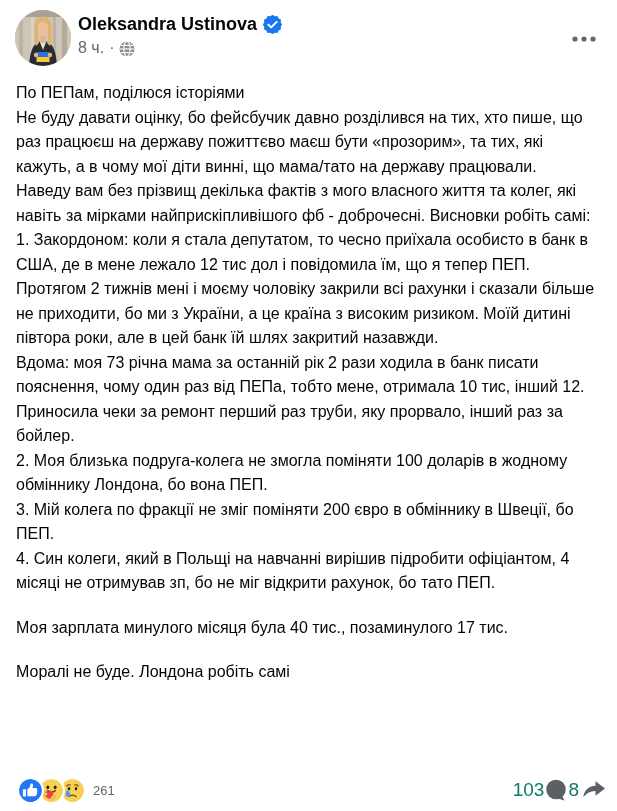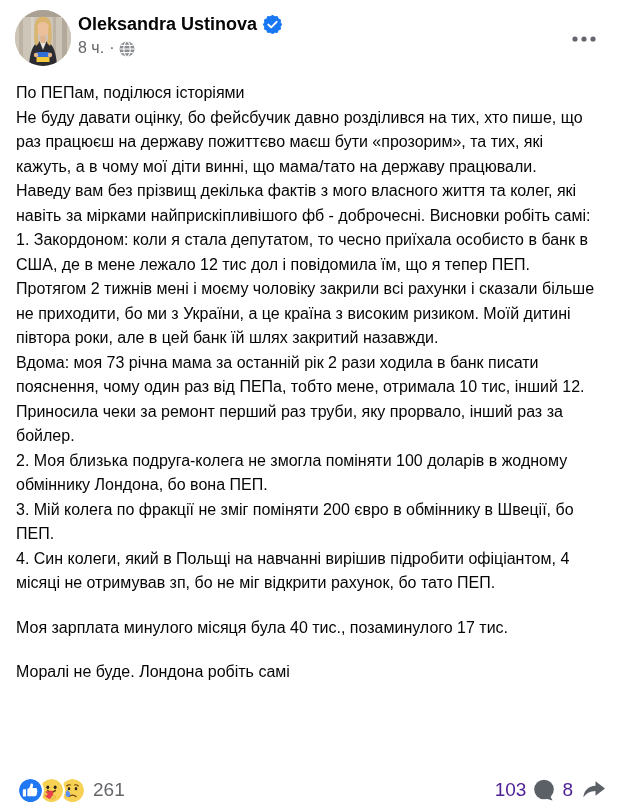--- a/index.html
+++ b/index.html
@@ -56,22 +56,22 @@
   .reactions-left { display: flex; align-items: center; cursor: pointer; }
   .reaction {
     width: 27px; height: 27px; border-radius: 50%;
     display: inline-flex; flex: none;
     border: 2px solid #fff; background: #fff;
   }
   .reaction svg { display: block; border-radius: 50%; }
   .reaction.r1 { z-index: 3; position: relative; }
   .reaction.r2 { z-index: 2; position: relative; margin-left: -6px; }
   .reaction.r3 { z-index: 1; position: relative; margin-left: -6px; }
-  .rcount { margin-left: 7px; font-size: 19px; color: #65676b; }
-  .footer-right { display: flex; align-items: center; gap: 6px; font-size: 19px; color: #4c1d95; }
+  .rcount { margin-left: 7px; font-size: 13px; color: #65676b; }
+  .footer-right { display: flex; align-items: center; gap: 0; font-size: 19px; color: #0f766e; }
   .footer-right .num { cursor: pointer; }
   .ficon { display: inline-flex; cursor: pointer; }
   .ficon.share-i { margin-left: 2px; }
 </style>
 </head>
 <body>
 
 <div class="post">
 
   <div class="header">

